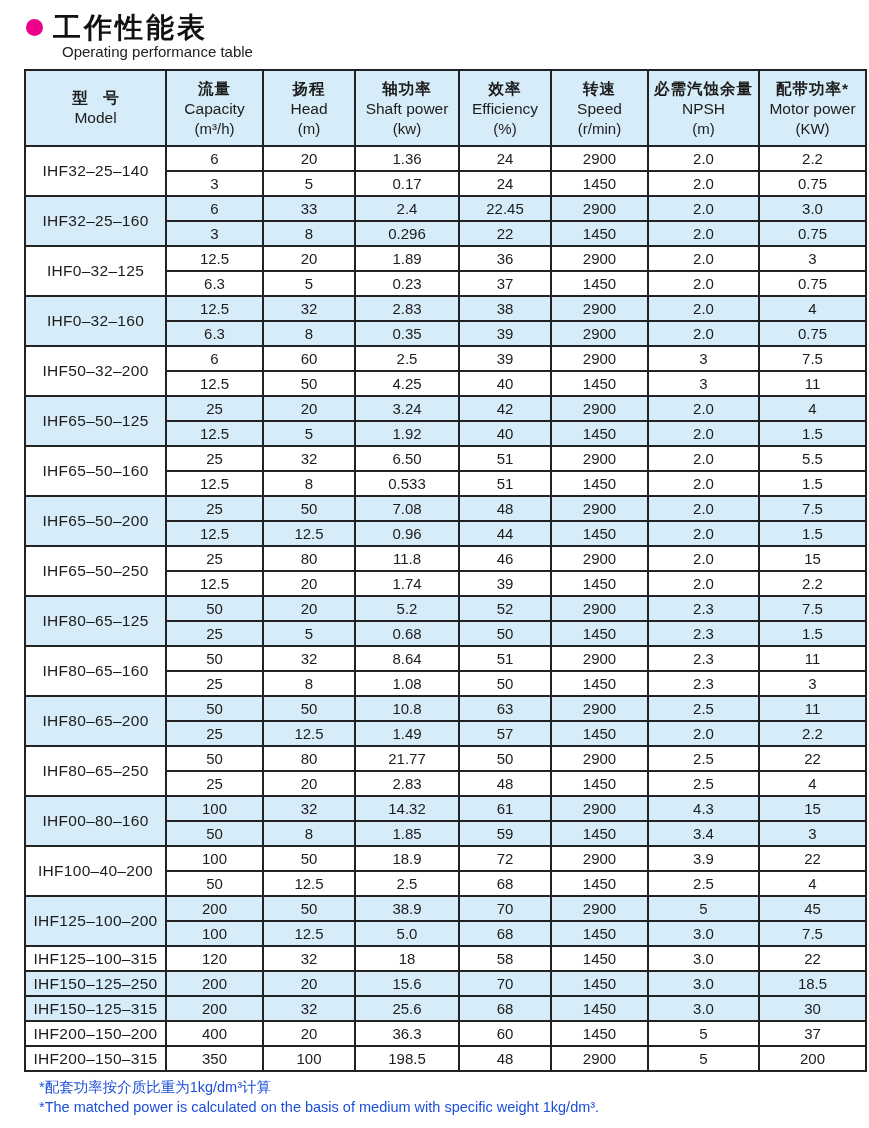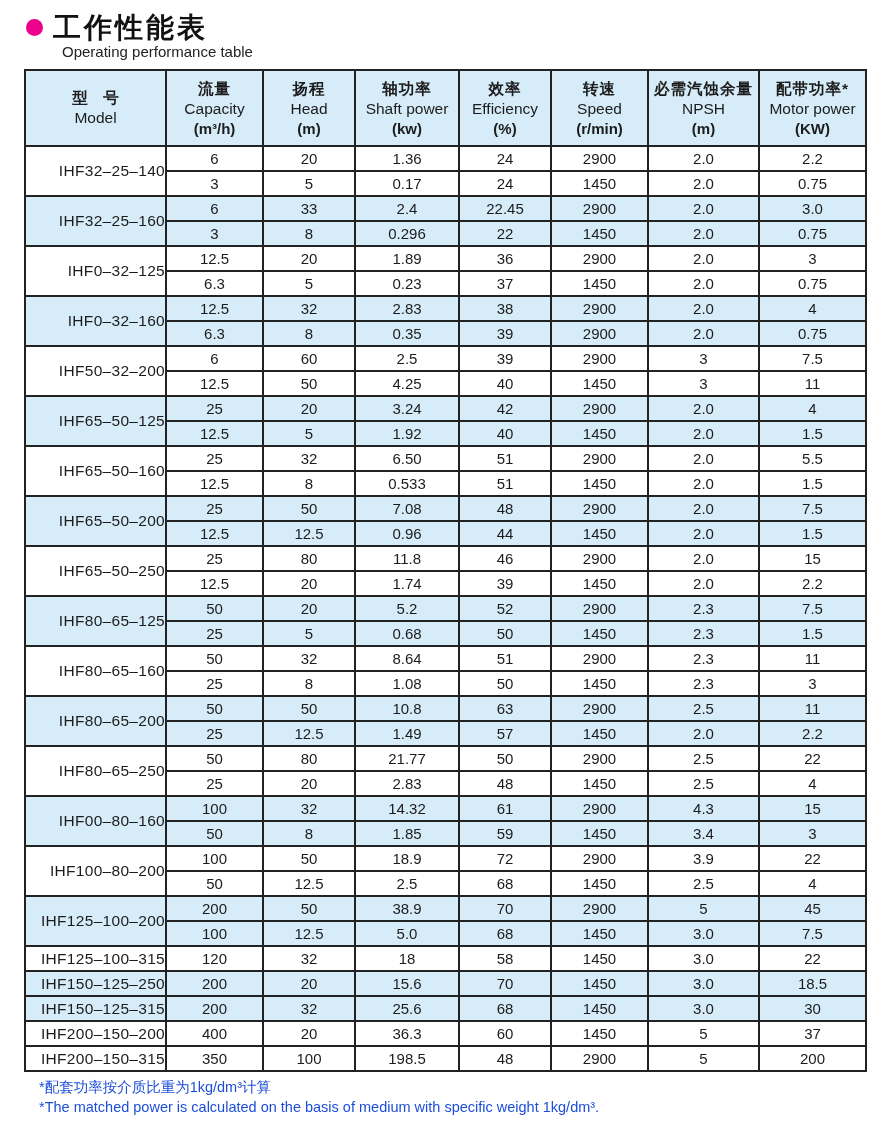--- a/index.html
+++ b/index.html
@@ -41,31 +41,31 @@
     padding:0;
   }
   thead th{
     background:#d6ecf8;
     height:74px;
     font-weight:normal;
     line-height:1.3;
   }
   .hdr-cn{font-size:15.5px;font-weight:bold;letter-spacing:1px;}
   .hdr-en{font-size:15.5px;}
-  .hdr-unit{font-size:15px;font-weight:bold;}
+  .hdr-unit{font-size:15px;}
   .hdr-model .hdr-cn{letter-spacing:0;}
 
   tbody td{
     height:23px;
     font-size:15px;
     background:#ffffff;
   }
   tbody tr.shaded td{background:#d6ecf8;}
   tbody tr.sub td{border-top-width:1px;}
-  td.model-cell{font-size:15.5px;letter-spacing:0.3px;text-align:right;}
+  td.model-cell{font-size:15.5px;letter-spacing:0.3px;}
 
   
   .footnotes{margin:6px 0 0 29px;font-size:14.5px;line-height:1.35;color:#1d4ed8;}
   .footnotes div{white-space:nowrap;}
 </style>
 </head>
 <body>
 
 <div class="page">
 
@@ -390,21 +390,21 @@
         <tr class="shaded sub">
           <td>50</td>
           <td>8</td>
           <td>1.85</td>
           <td>59</td>
           <td>1450</td>
           <td>3.4</td>
           <td>3</td>
         </tr>
         <tr>
-          <td class="model-cell" rowspan="2">IHF100–80–200</td>
+          <td class="model-cell" rowspan="2">IHF100–40–200</td>
           <td>100</td>
           <td>50</td>
           <td>18.9</td>
           <td>72</td>
           <td>2900</td>
           <td>3.9</td>
           <td>22</td>
         </tr>
         <tr class="sub">
           <td>50</td>

